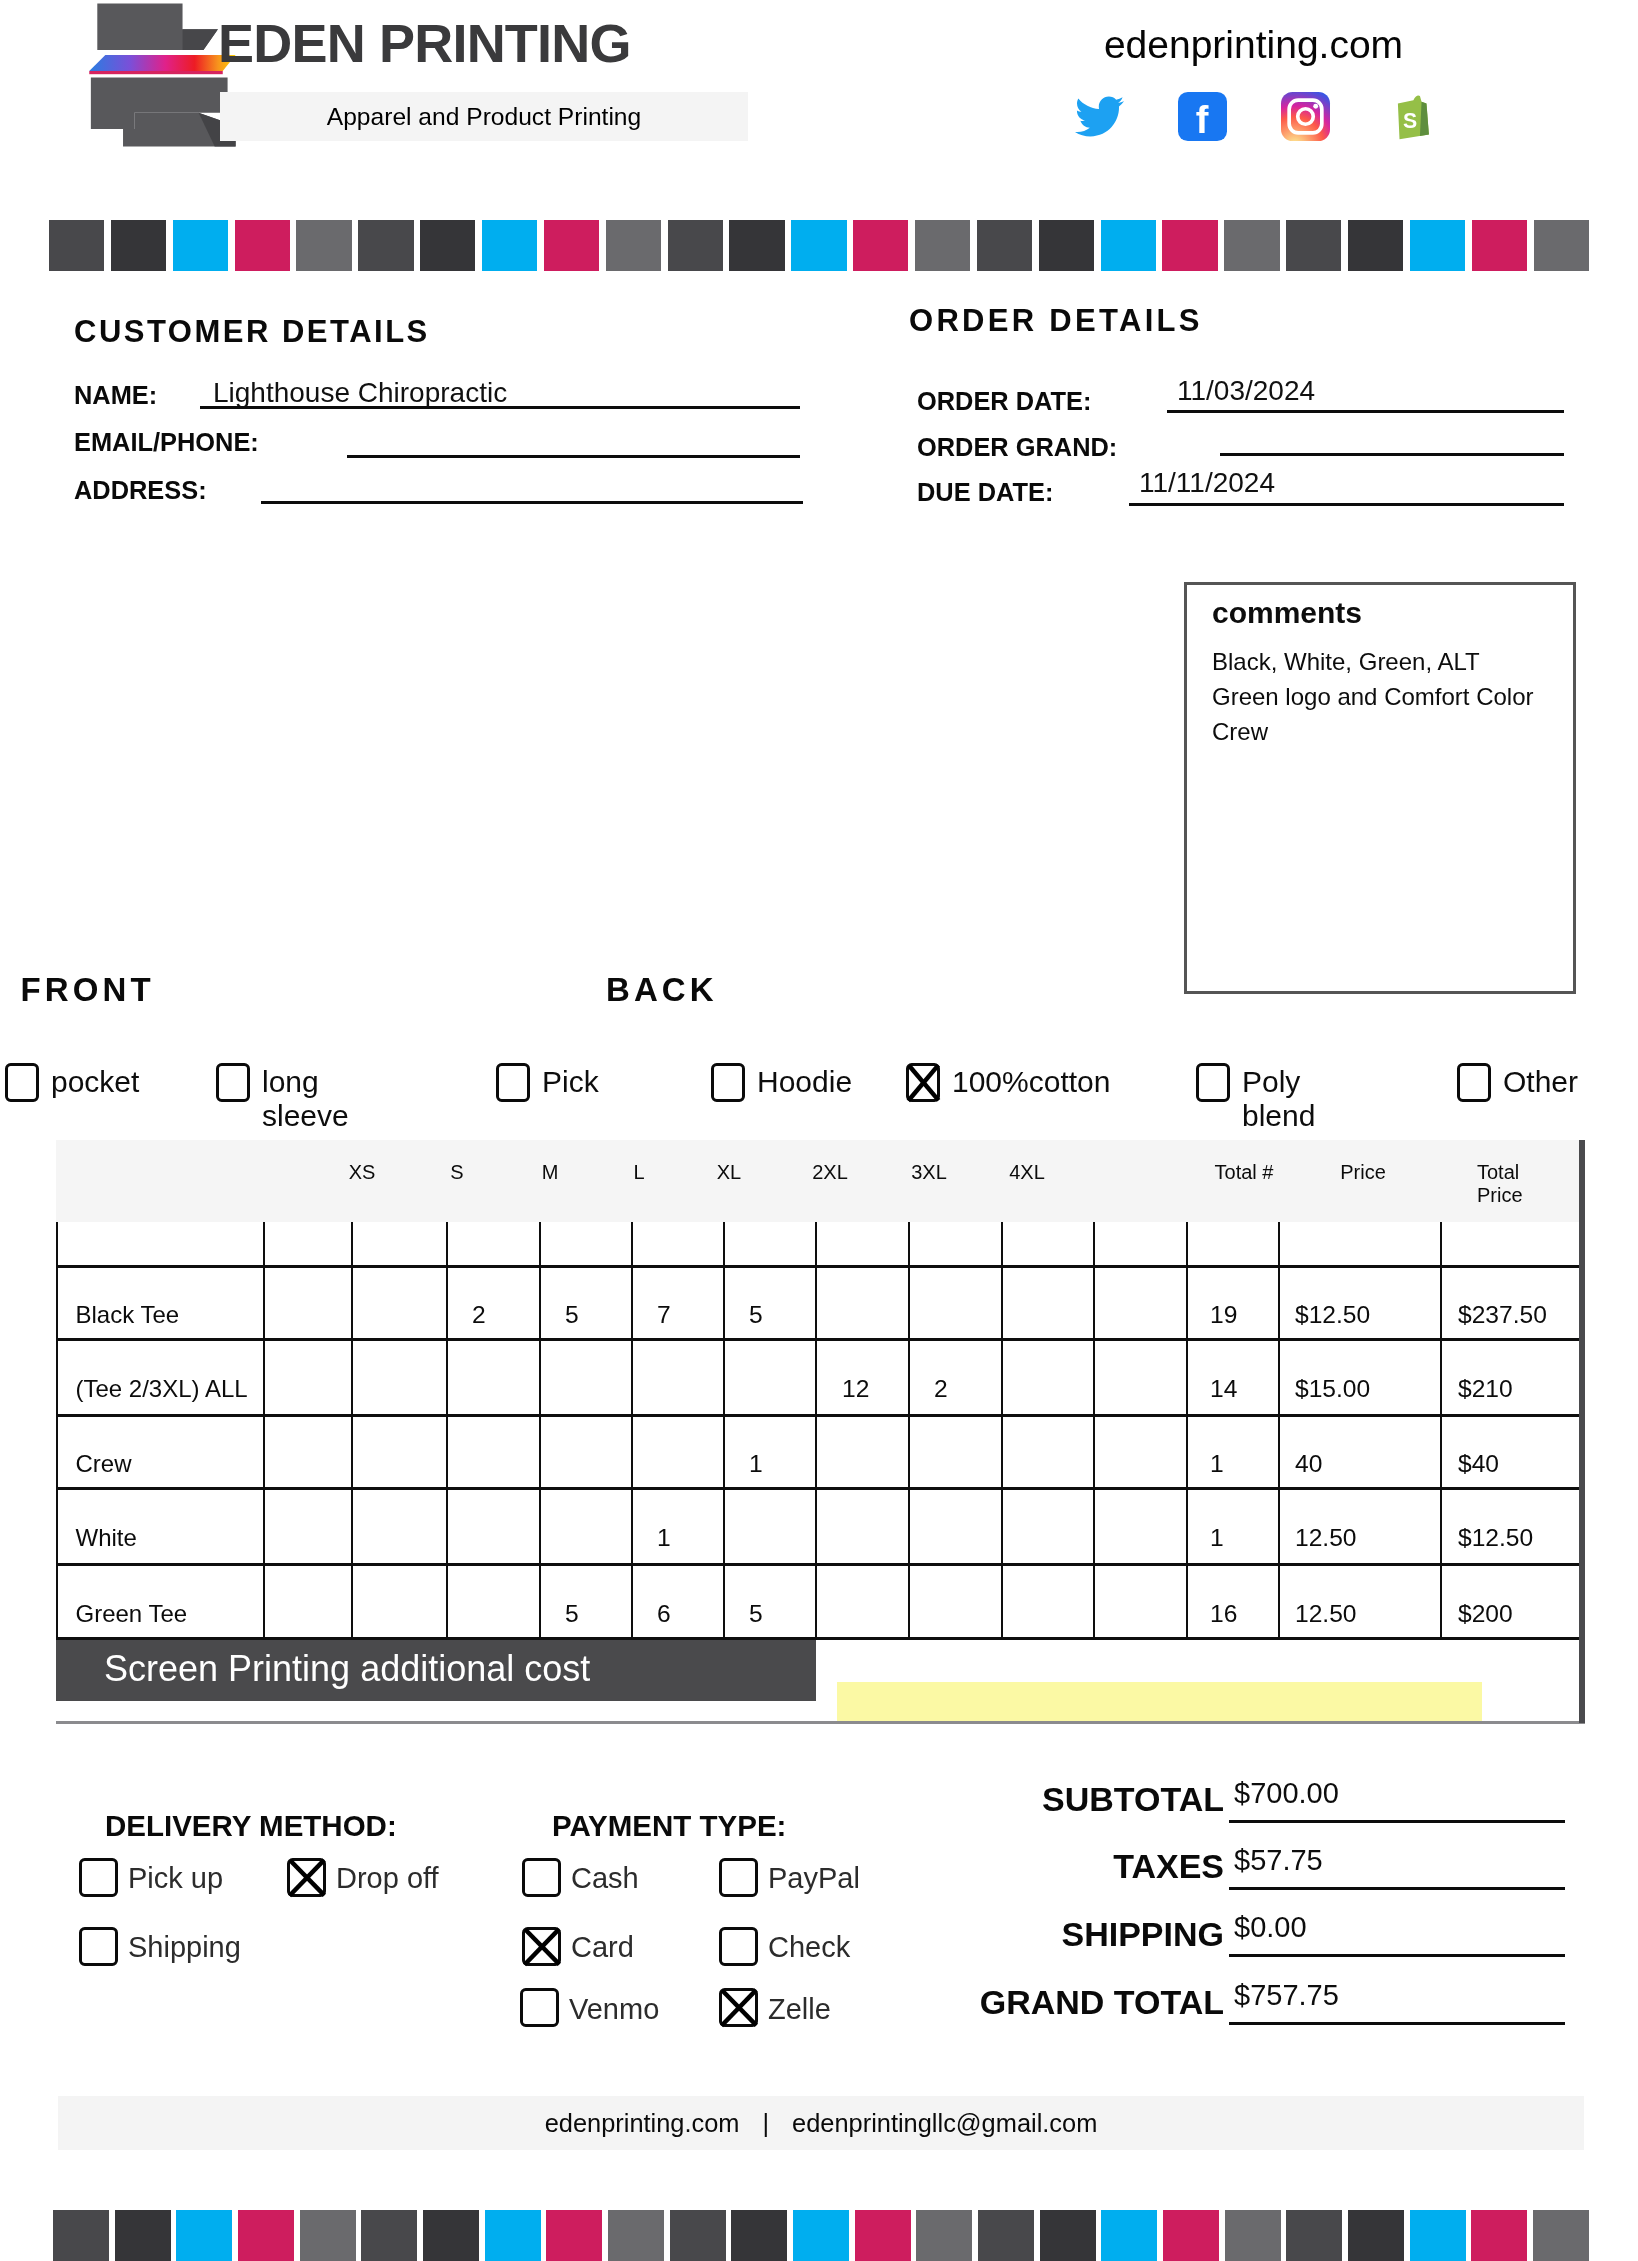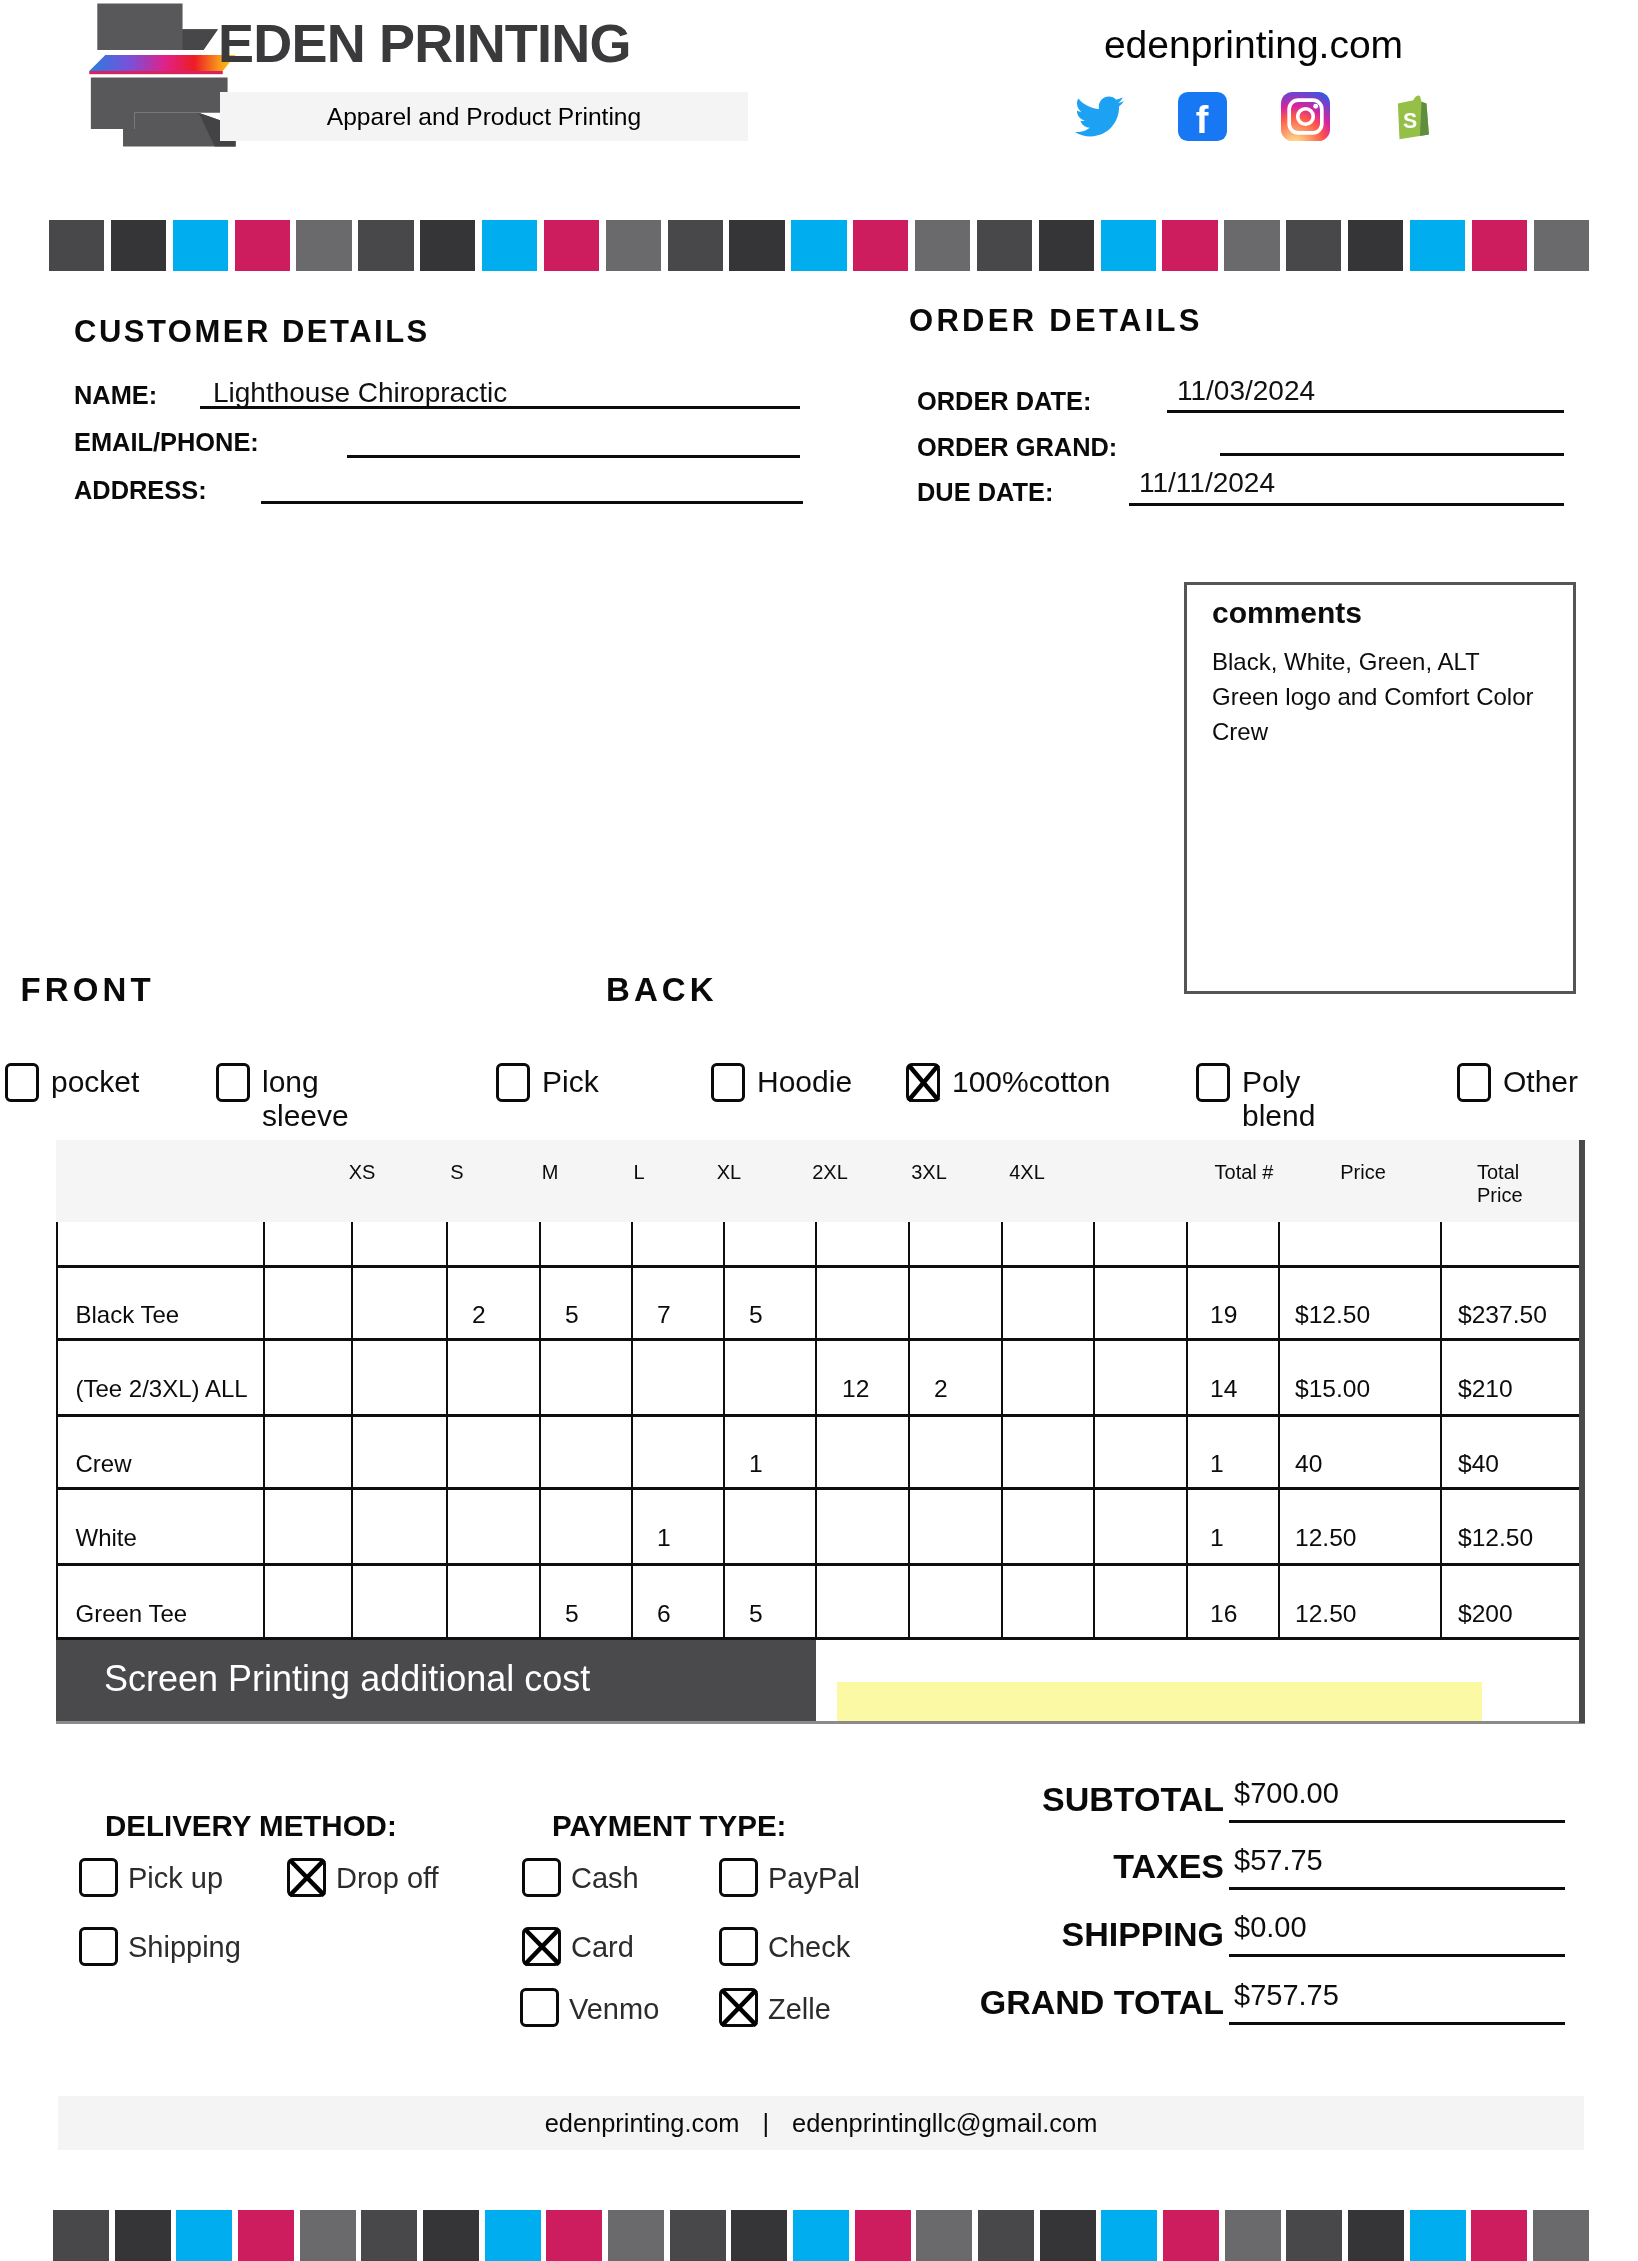--- a/index.html
+++ b/index.html
@@ -49,21 +49,21 @@
   
   #size-table{left:56px;top:1140px;width:1529px;height:583px;}
   #table-header-bar{left:0;top:0;width:1523px;height:82px;background:#f5f5f5;}
   .th{position:absolute;top:21px;transform:translateX(-50%);font-size:20px;color:#0c0c0c;}
   .vline{position:absolute;top:82px;height:415px;width:1.6px;background:#0e0e0e;}
   .hline{position:absolute;left:0;width:1523px;height:3.3px;background:#0e0e0e;}
   .trow{position:absolute;left:8px;width:1523px;}
   .trow .cell{position:absolute;bottom:9.8px;font-size:24.6px;color:#0c0c0c;}
   .trow .item{left:11.5px;font-size:24px;}
   #right-border{left:1523px;top:0;width:5.7px;height:583px;background:#4a4a4d;}
-  #screen-bar{left:0;top:497px;width:760px;height:84px;background:#4a4a4c;display:flex;align-items:center;}
+  #screen-bar{left:0;top:497px;width:760px;height:64px;background:#4a4a4c;display:flex;align-items:center;}
   #screen-bar span{color:#fff;font-size:36px;padding-left:48px;}
   #yellow-highlight{left:781px;top:542px;width:645px;height:39px;background:#fbf9a4;}
   #table-bottom-line{left:0;top:581px;width:1529px;height:2.5px;background:#8b8b8e;}
 
   
   .tot-label{position:absolute;right:415px;font-size:34px;font-weight:800;color:#0a0a0a;white-space:nowrap;}
   .tot-value{position:absolute;left:1234px;font-size:29px;color:#0d0d0d;}
   .tot-line{position:absolute;left:1229px;width:336px;height:3.3px;background:#0c0c0c;}
 
   

